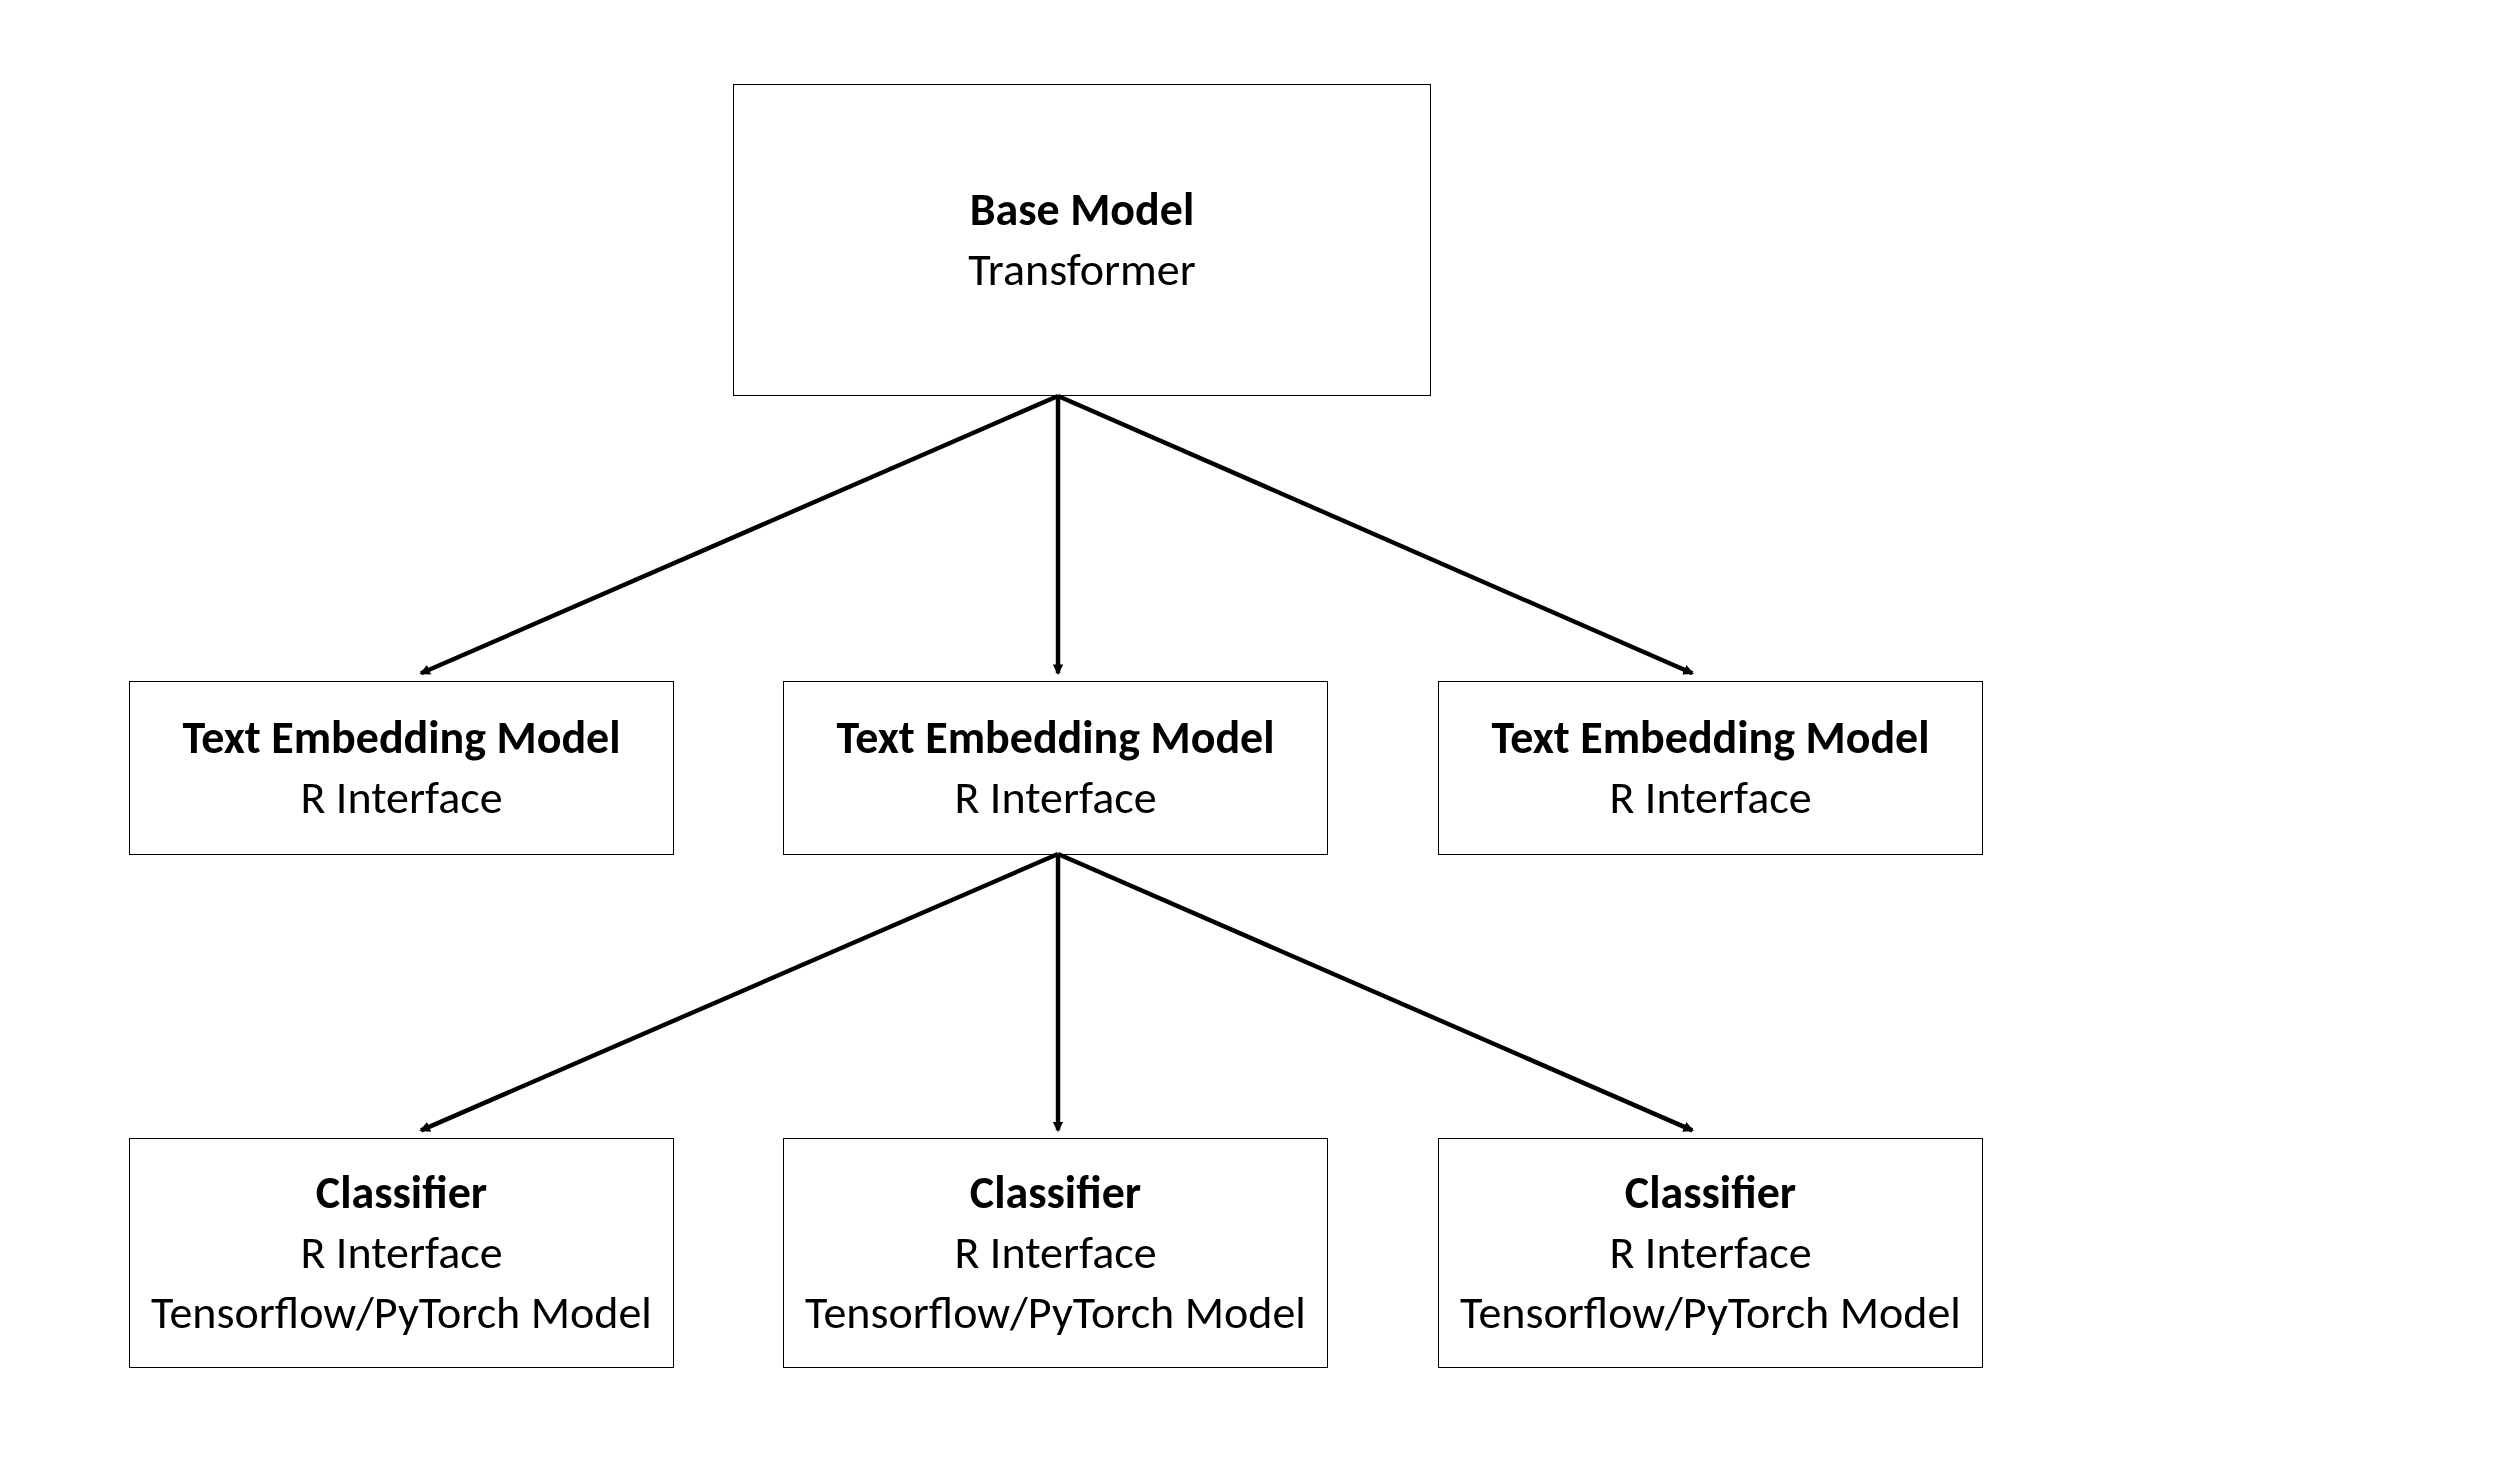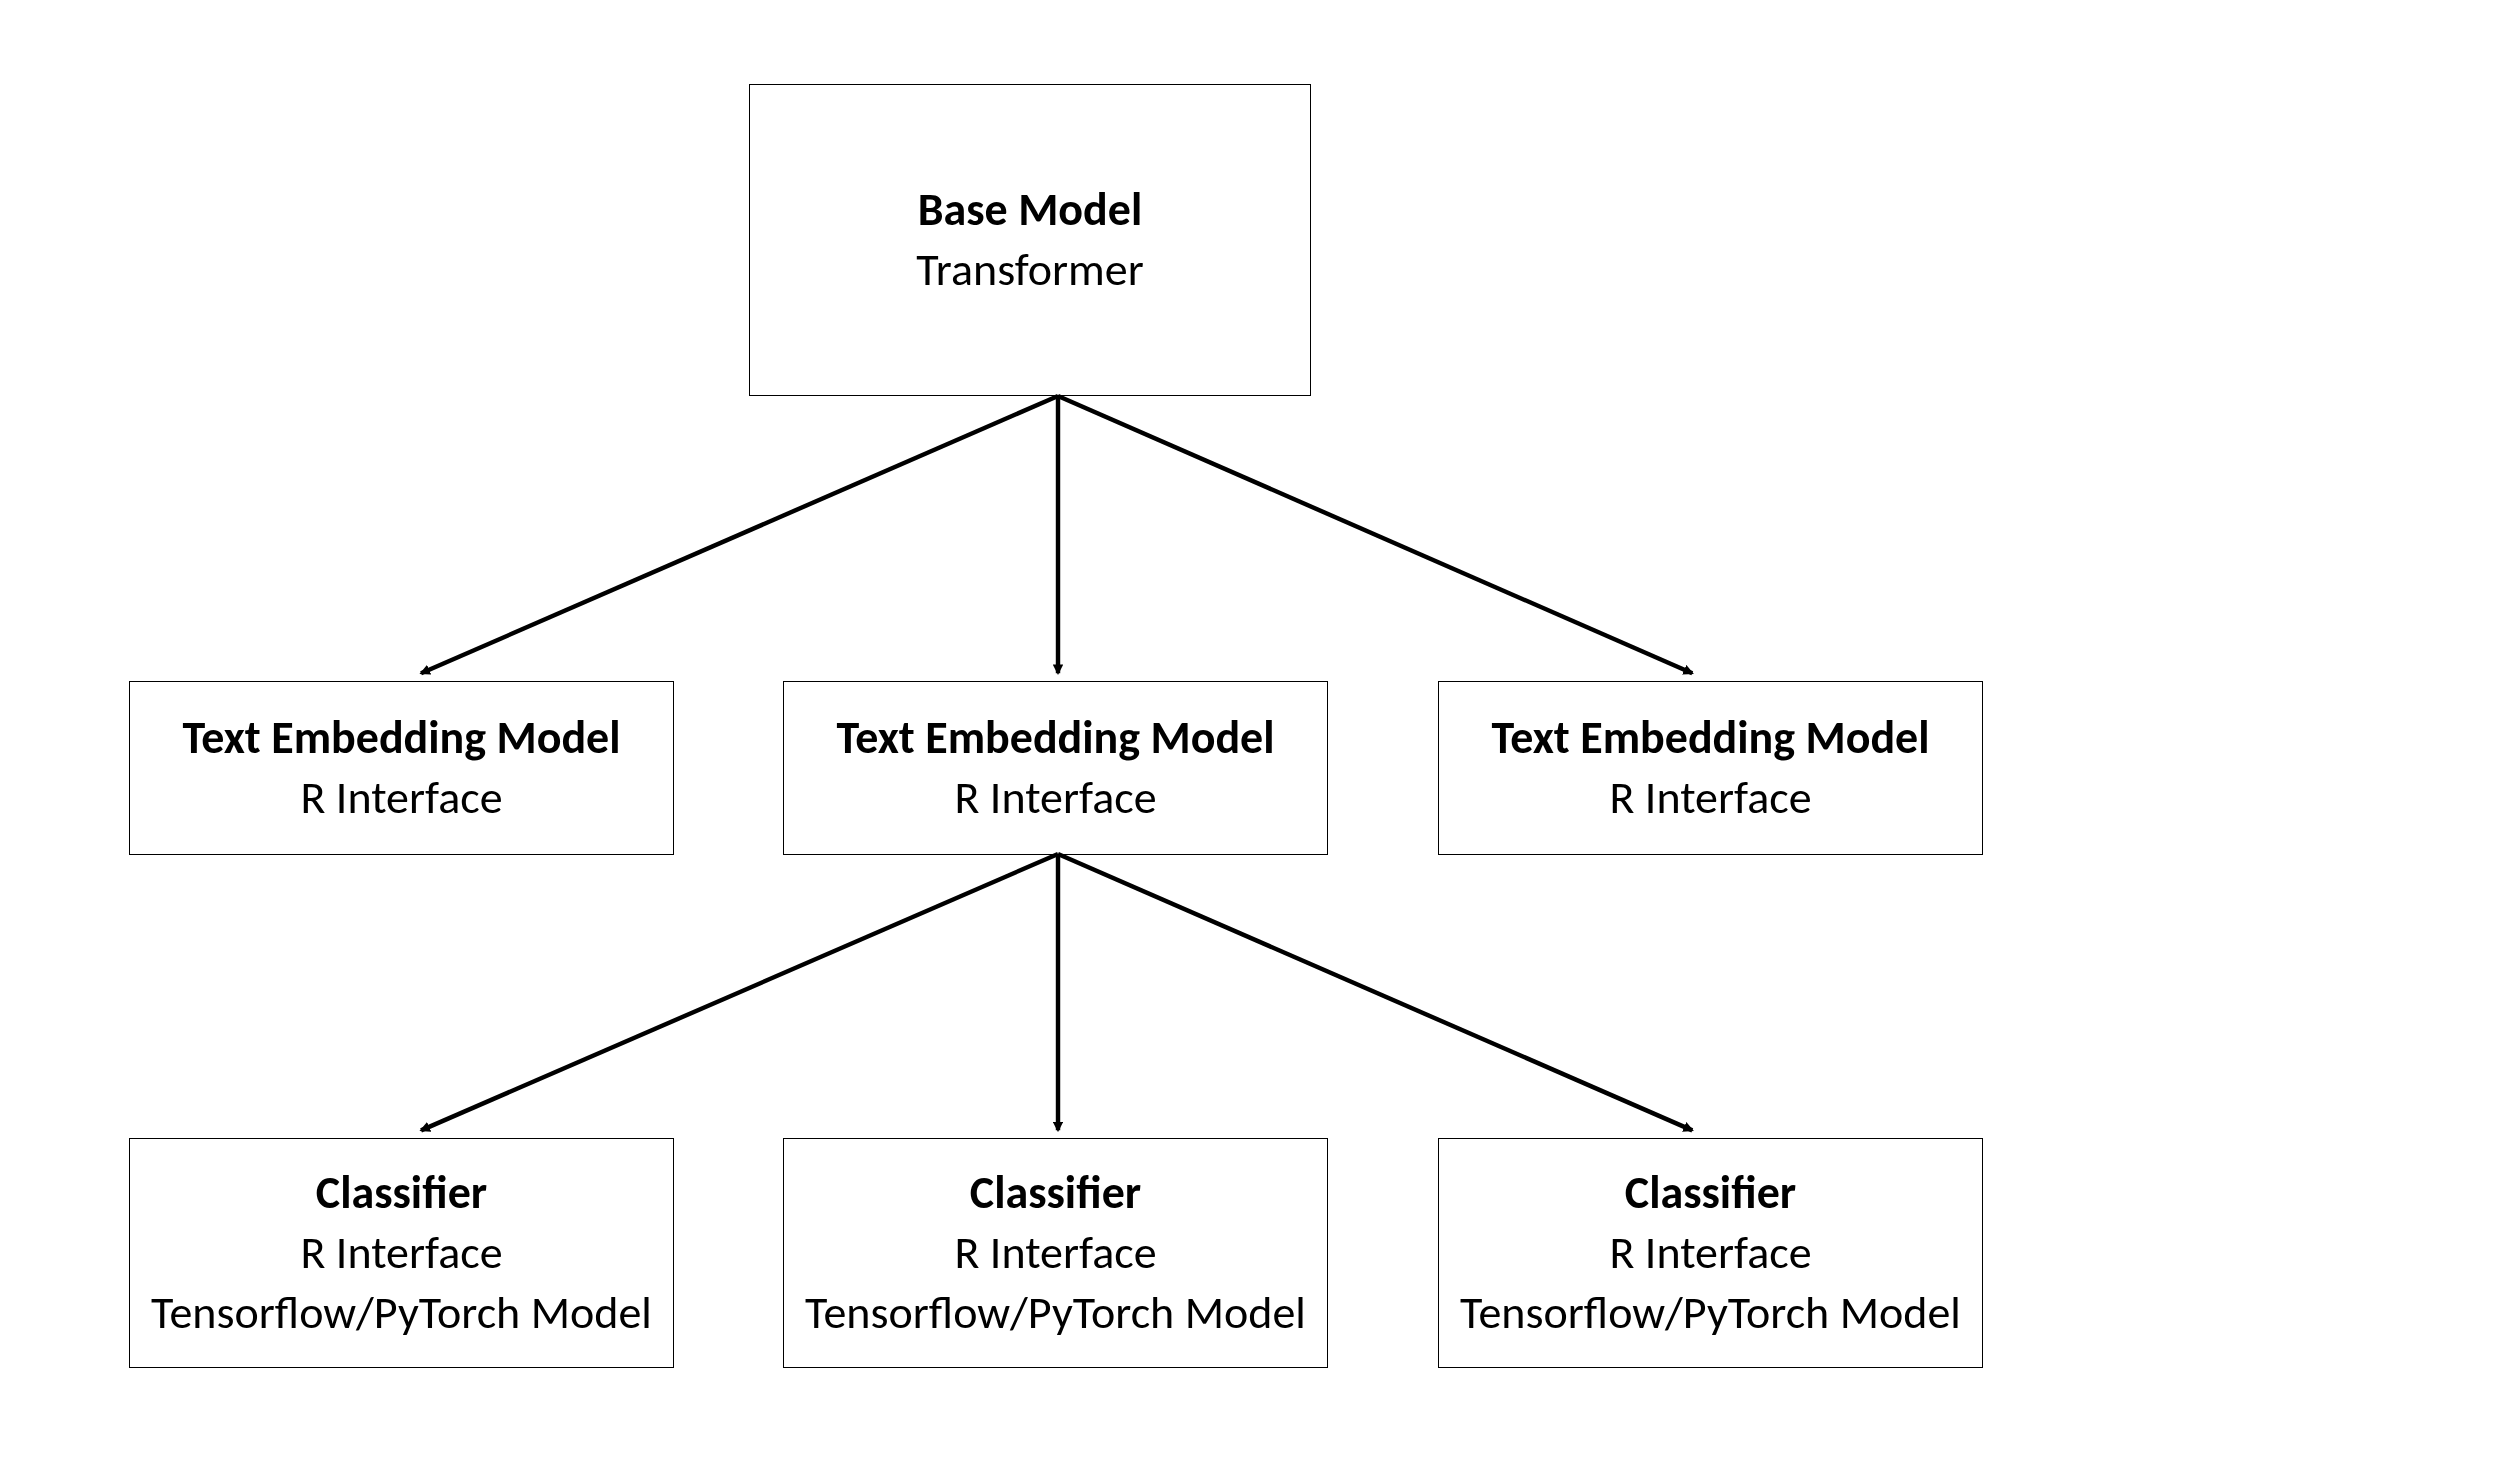--- a/index.html
+++ b/index.html
@@ -39,21 +39,21 @@
       top: 0;
       left: 0;
       width: 2512px;
       height: 1467px;
       pointer-events: none;
     }
   </style>
 </head>
 <body>
 
-<div class="node" style="left:749px; top:84px; width:562px; height:312px;">
+<div class="node" style="left:733px; top:84px; width:698px; height:312px;">
   <div class="title">Base Model</div>
   <div class="italic">Transformer</div>
 </div>
 
 <div class="node" style="left:129px; top:681px; width:545px; height:174px;">
   <div class="title">Text Embedding Model</div>
   <div class="italic">R Interface</div>
 </div>
 
 <div class="node" style="left:783px; top:681px; width:545px; height:174px;">

